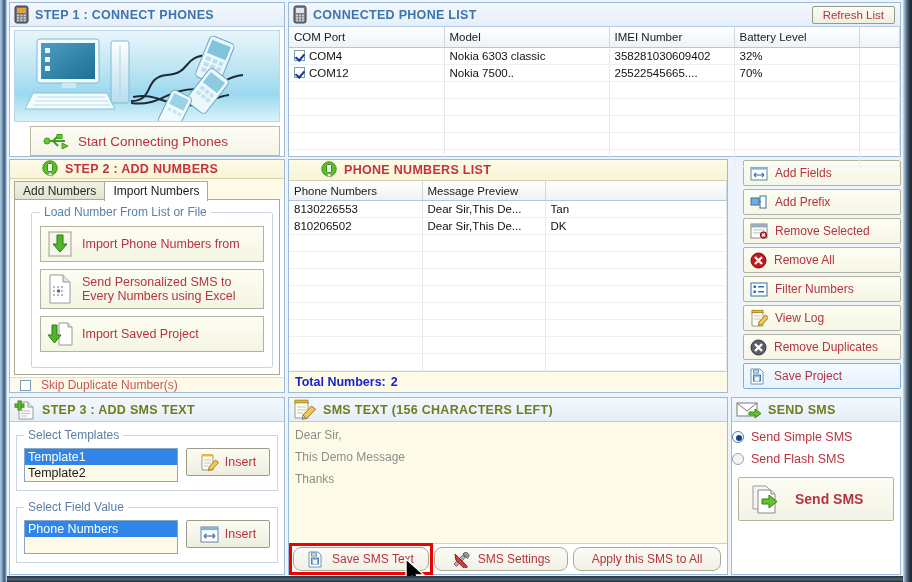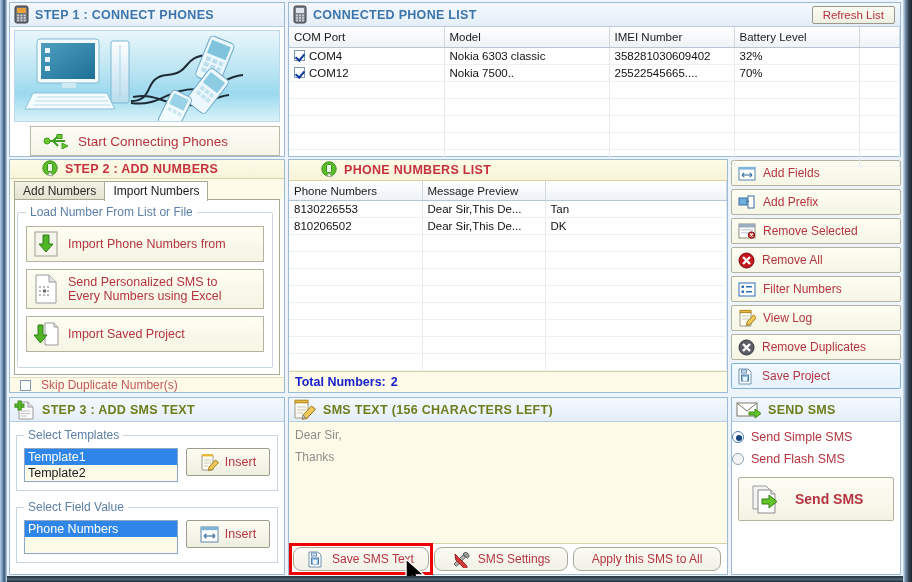--- a/index.html
+++ b/index.html
@@ -129,21 +129,21 @@
     border:1px solid #a9a994; border-bottom:none;
     background:linear-gradient(to bottom,#f2f2e4 0%,#e2e2d0 100%);
     color:#2a2a2a; cursor:pointer; margin-right:-1px;
   }
   .tab.active {
     background:#ffffff; color:#1a1a1a; height:20px; line-height:19px;
     border-color:#a9a994; position:relative; z-index:2;
   }
   .tabbody {
     flex:1 1 auto; border:1px solid #a9a994; background:#ffffff;
-    margin:0 4px; padding:5px 6px 6px 2px; position:relative;
+    margin:0 4px; padding:5px 6px 6px 16px; position:relative;
   }
   fieldset.grp {
     border:1px solid #c9d6e2; border-radius:2px;
     padding:7px 8px 8px 8px; height:100%;
   }
   fieldset.grp legend { font-size:12px; color:#5b7fa6; padding:0 4px; }
   .imp-btn {
     border:1px solid #b3b3a0; background:linear-gradient(to bottom,#fdfdf2 0%,#f5f5e4 100%);
     color:#b5343f; font-size:12.5px;
     display:flex; align-items:center; gap:9px;
@@ -162,21 +162,21 @@
     height:24px; background:#fdfbe7; border-top:1px solid #d8d2a8;
     display:flex; align-items:center; padding-left:6px;
     color:#1a23c8; font-weight:bold; font-size:12.5px;
   }
   .totals .num { margin-left:5px; }
 
   .act-btn {
     height:26px; display:flex; align-items:center; gap:7px; padding-left:6px;
     border:1px solid #b3b3a0; border-radius:2px;
     background:linear-gradient(to bottom,#fdfdf2 0%,#f6f6e6 100%);
-    color:#b5343f; font-size:12px; cursor:pointer;
+    color:#b5343f; font-size:12px; cursor:pointer;margin-left:12px;
   }
   .act-btn.sel {
     border-color:#7fb0da;
     background:linear-gradient(to bottom,#f4faff 0%,#e7f2fc 100%);
   }
 
   
   .row3 { display:flex; gap:3px; padding:2px; height:182px; }
   #step3-panel { width:276px; flex:0 0 276px; display:flex; flex-direction:column; }
   #sms-panel { flex:1 1 auto; display:flex; flex-direction:column; position:relative; }
@@ -804,20 +804,21 @@
                   <path d="M4 8 h9 M4 11 h9 M4 14 h6"></path>
                 </g>
               <path d="M10 16 l8.5 -9 l4 3.2 l-8.5 9 l-4.6 1.2 z" fill="#f2c85a" stroke="#9c7615"></path>
               <path d="M10 16 l-1 3.5 l3.6 -1.2 z" fill="#d6d6d6" stroke="#8d8d8d"></path>
             </svg>
           </span>
           <span class="panel-title t-olive">SMS TEXT (156 CHARACTERS LEFT)</span>
         </div>
         <div class="smsbody" id="sms-body">
             <div>Dear Sir,</div>
+            <div>This Demo Message</div>
             <div>Thanks</div>
           </div>
         <div class="smsbar">
           <div class="hl-wrap">
             <div class="sb-btn" style="width:136px">
               <span class="ico">
                 <svg width="17" height="17" viewBox="0 0 17 17">
                   <path d="M1 1 h9 l3 3 v12 h-12 z" fill="#ffffff" stroke="#6f93b5"></path>
                   <rect x="3.5" y="7" width="7" height="6" fill="#8fc0e4" stroke="#4e7ba6"></rect>
                   <rect x="5" y="9" width="4" height="4" fill="#eaf4fc"></rect>

